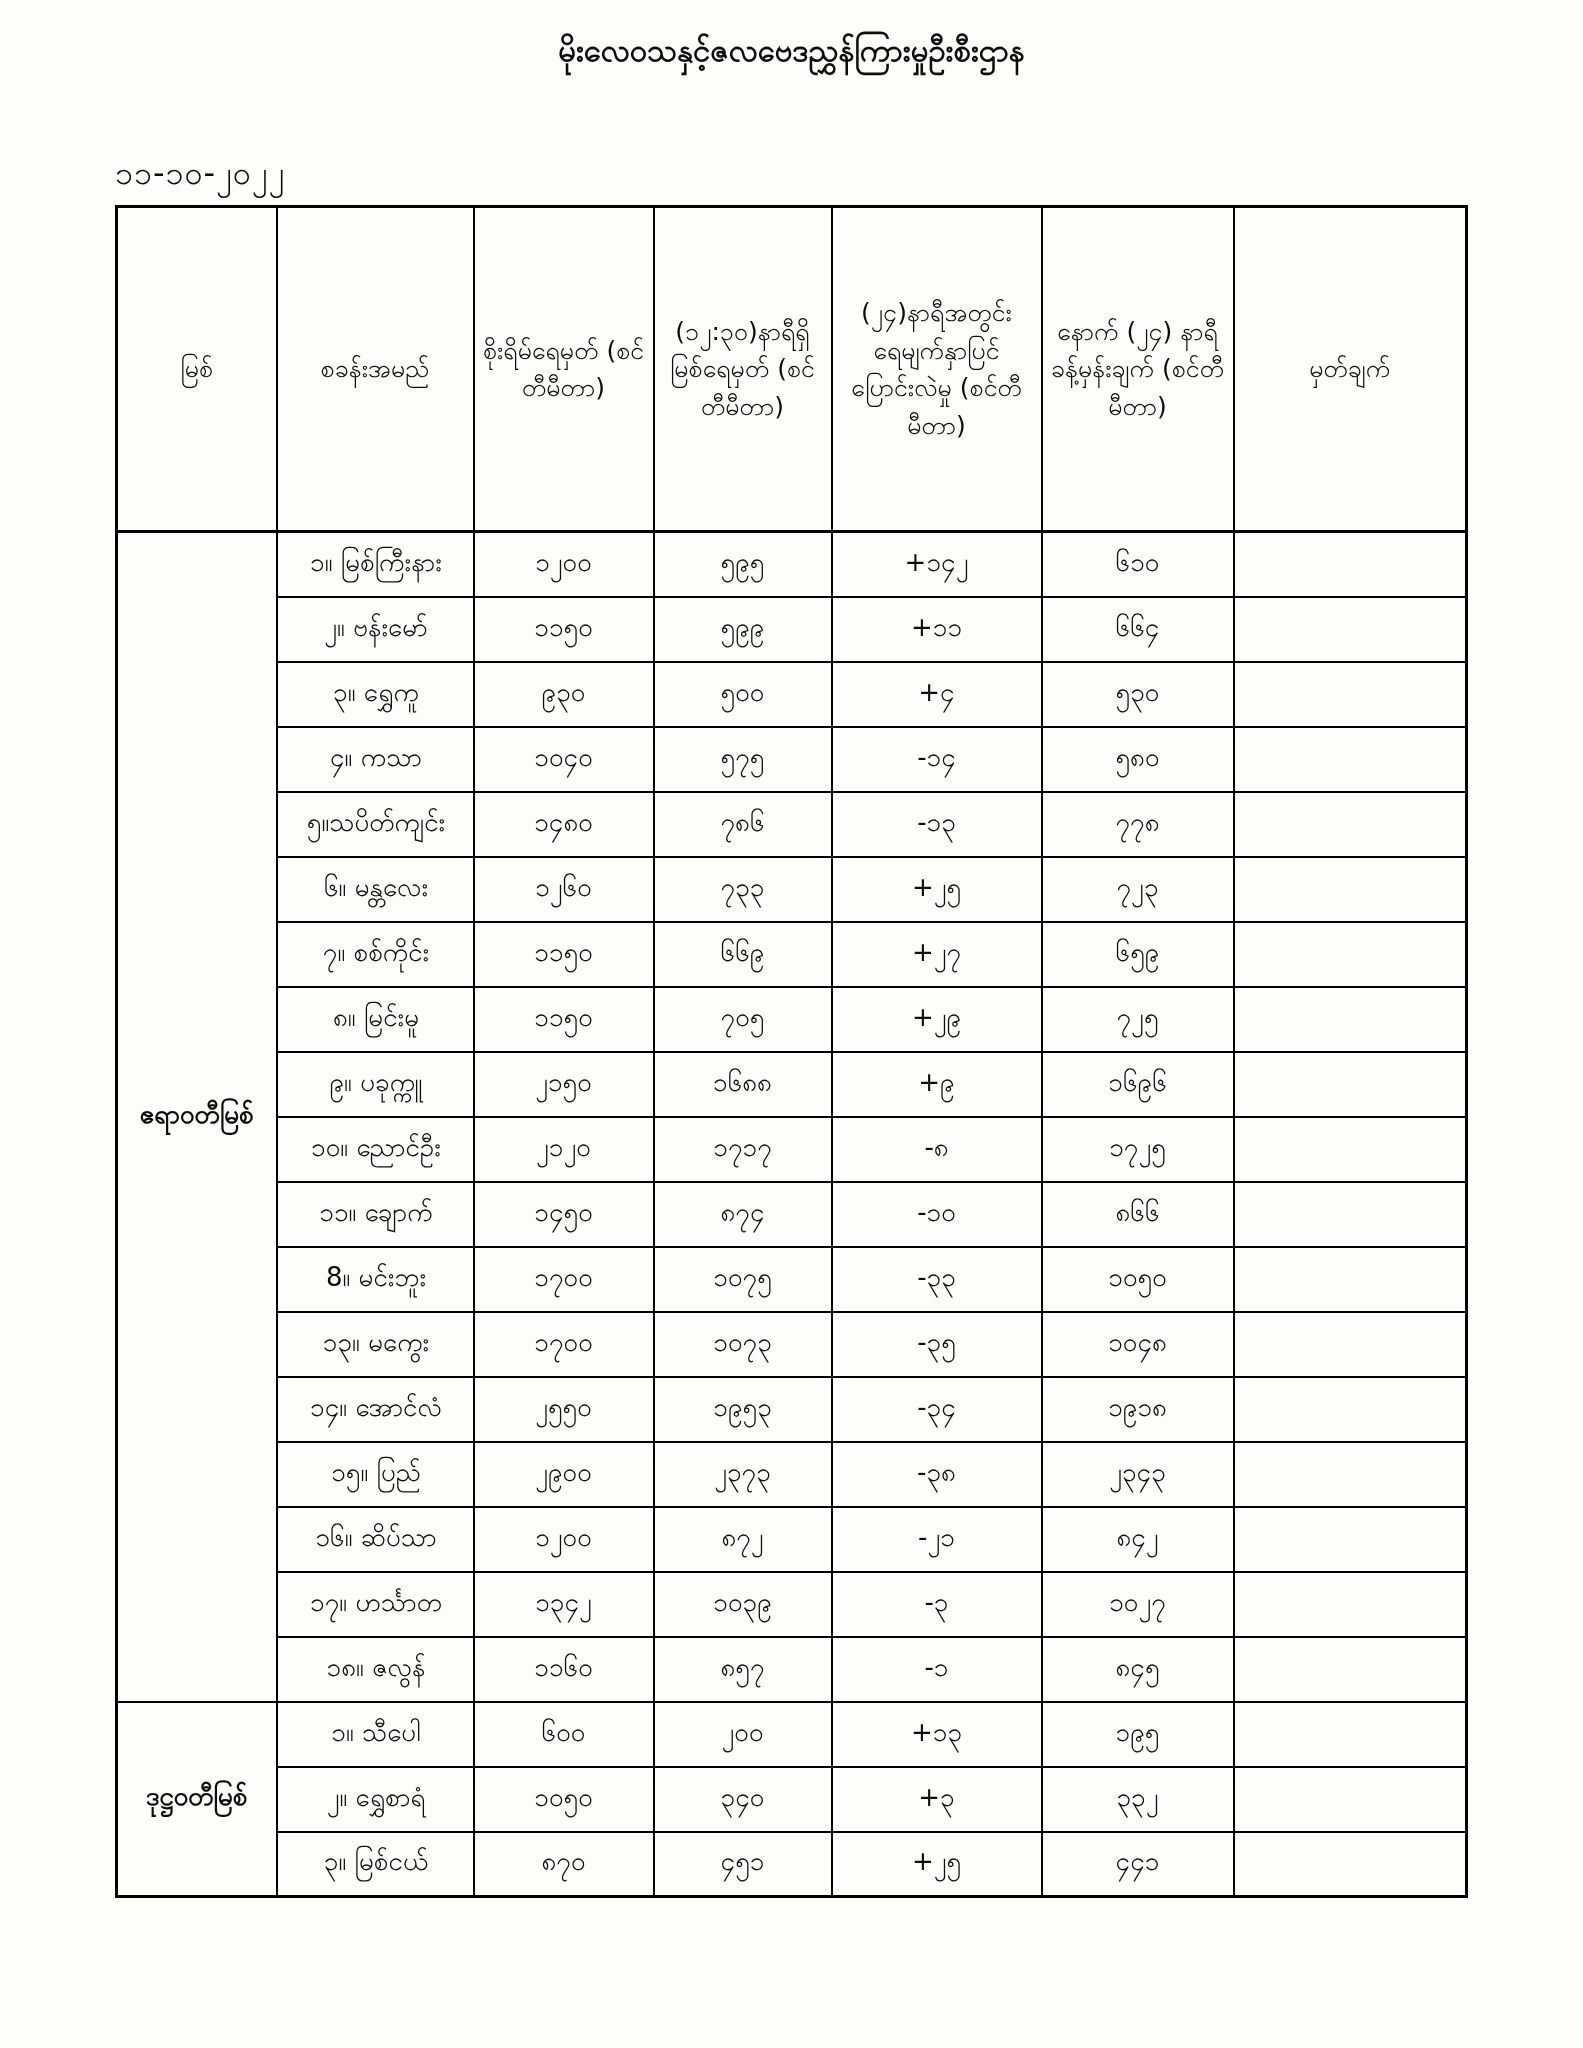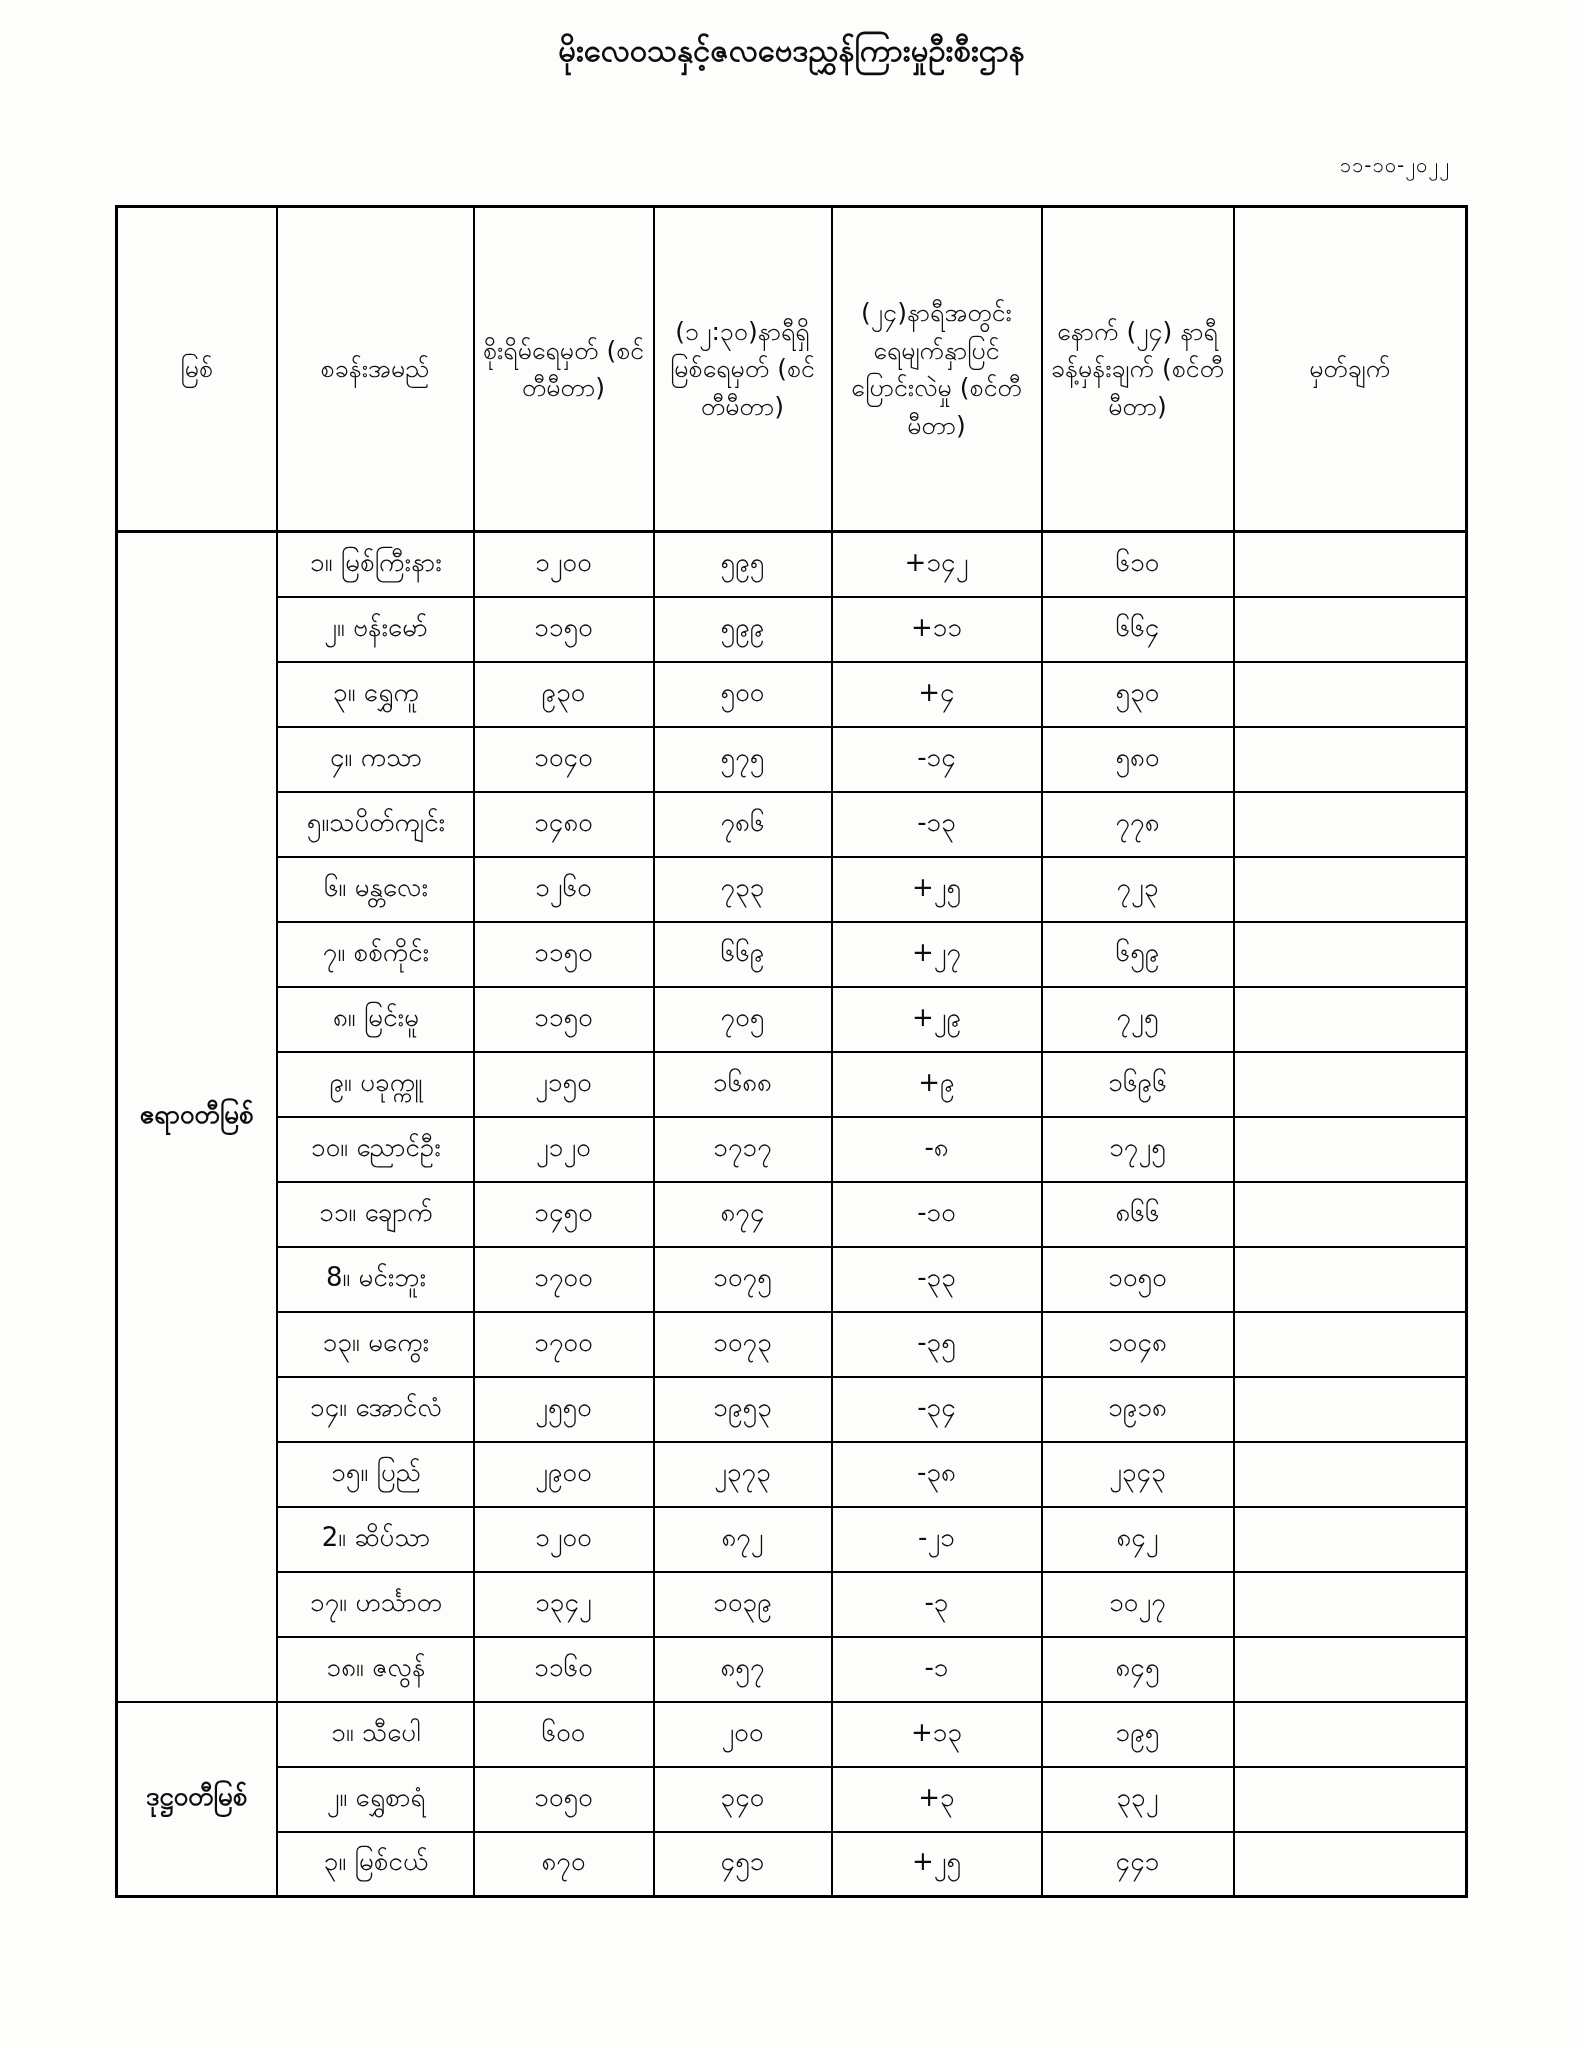--- a/index.html
+++ b/index.html
@@ -28,22 +28,21 @@
   .title-line2 {
     font-size: 30px;
     font-weight: bold;
     line-height: 1.4;
   }
   .date-line {
     position: absolute;
     top: 152px;
     left: 115px;
     width: 1335px;
-    text-align: right;
-    font-size: 20px;
+    font-size: 32px;
     letter-spacing: 1px;
   }
   table.river-table {
     position: absolute;
     top: 205px;
     left: 115px;
     width: 1350px;
     border-collapse: collapse;
     table-layout: fixed;
     border: 3px solid #000;
@@ -236,21 +235,21 @@
         </tr>
         <tr>
           <td class="station-cell">၁၅။ ပြည်</td>
           <td class="danger-level-cell">၂၉၀၀</td>
           <td class="level-1230-cell">၂၃၇၃</td>
           <td class="change-24h-cell">-၃၈</td>
           <td class="forecast-cell">၂၃၄၃</td>
           <td class="remark-cell"></td>
         </tr>
         <tr>
-          <td class="station-cell">2။ ဆိပ်သာ</td>
+          <td class="station-cell">၁၆။ ဆိပ်သာ</td>
           <td class="danger-level-cell">၁၂၀၀</td>
           <td class="level-1230-cell">၈၇၂</td>
           <td class="change-24h-cell">-၂၁</td>
           <td class="forecast-cell">၈၄၂</td>
           <td class="remark-cell"></td>
         </tr>
         <tr>
           <td class="station-cell">၁၇။ ဟင်္သာတ</td>
           <td class="danger-level-cell">၁၃၄၂</td>
           <td class="level-1230-cell">၁၀၃၉</td>

